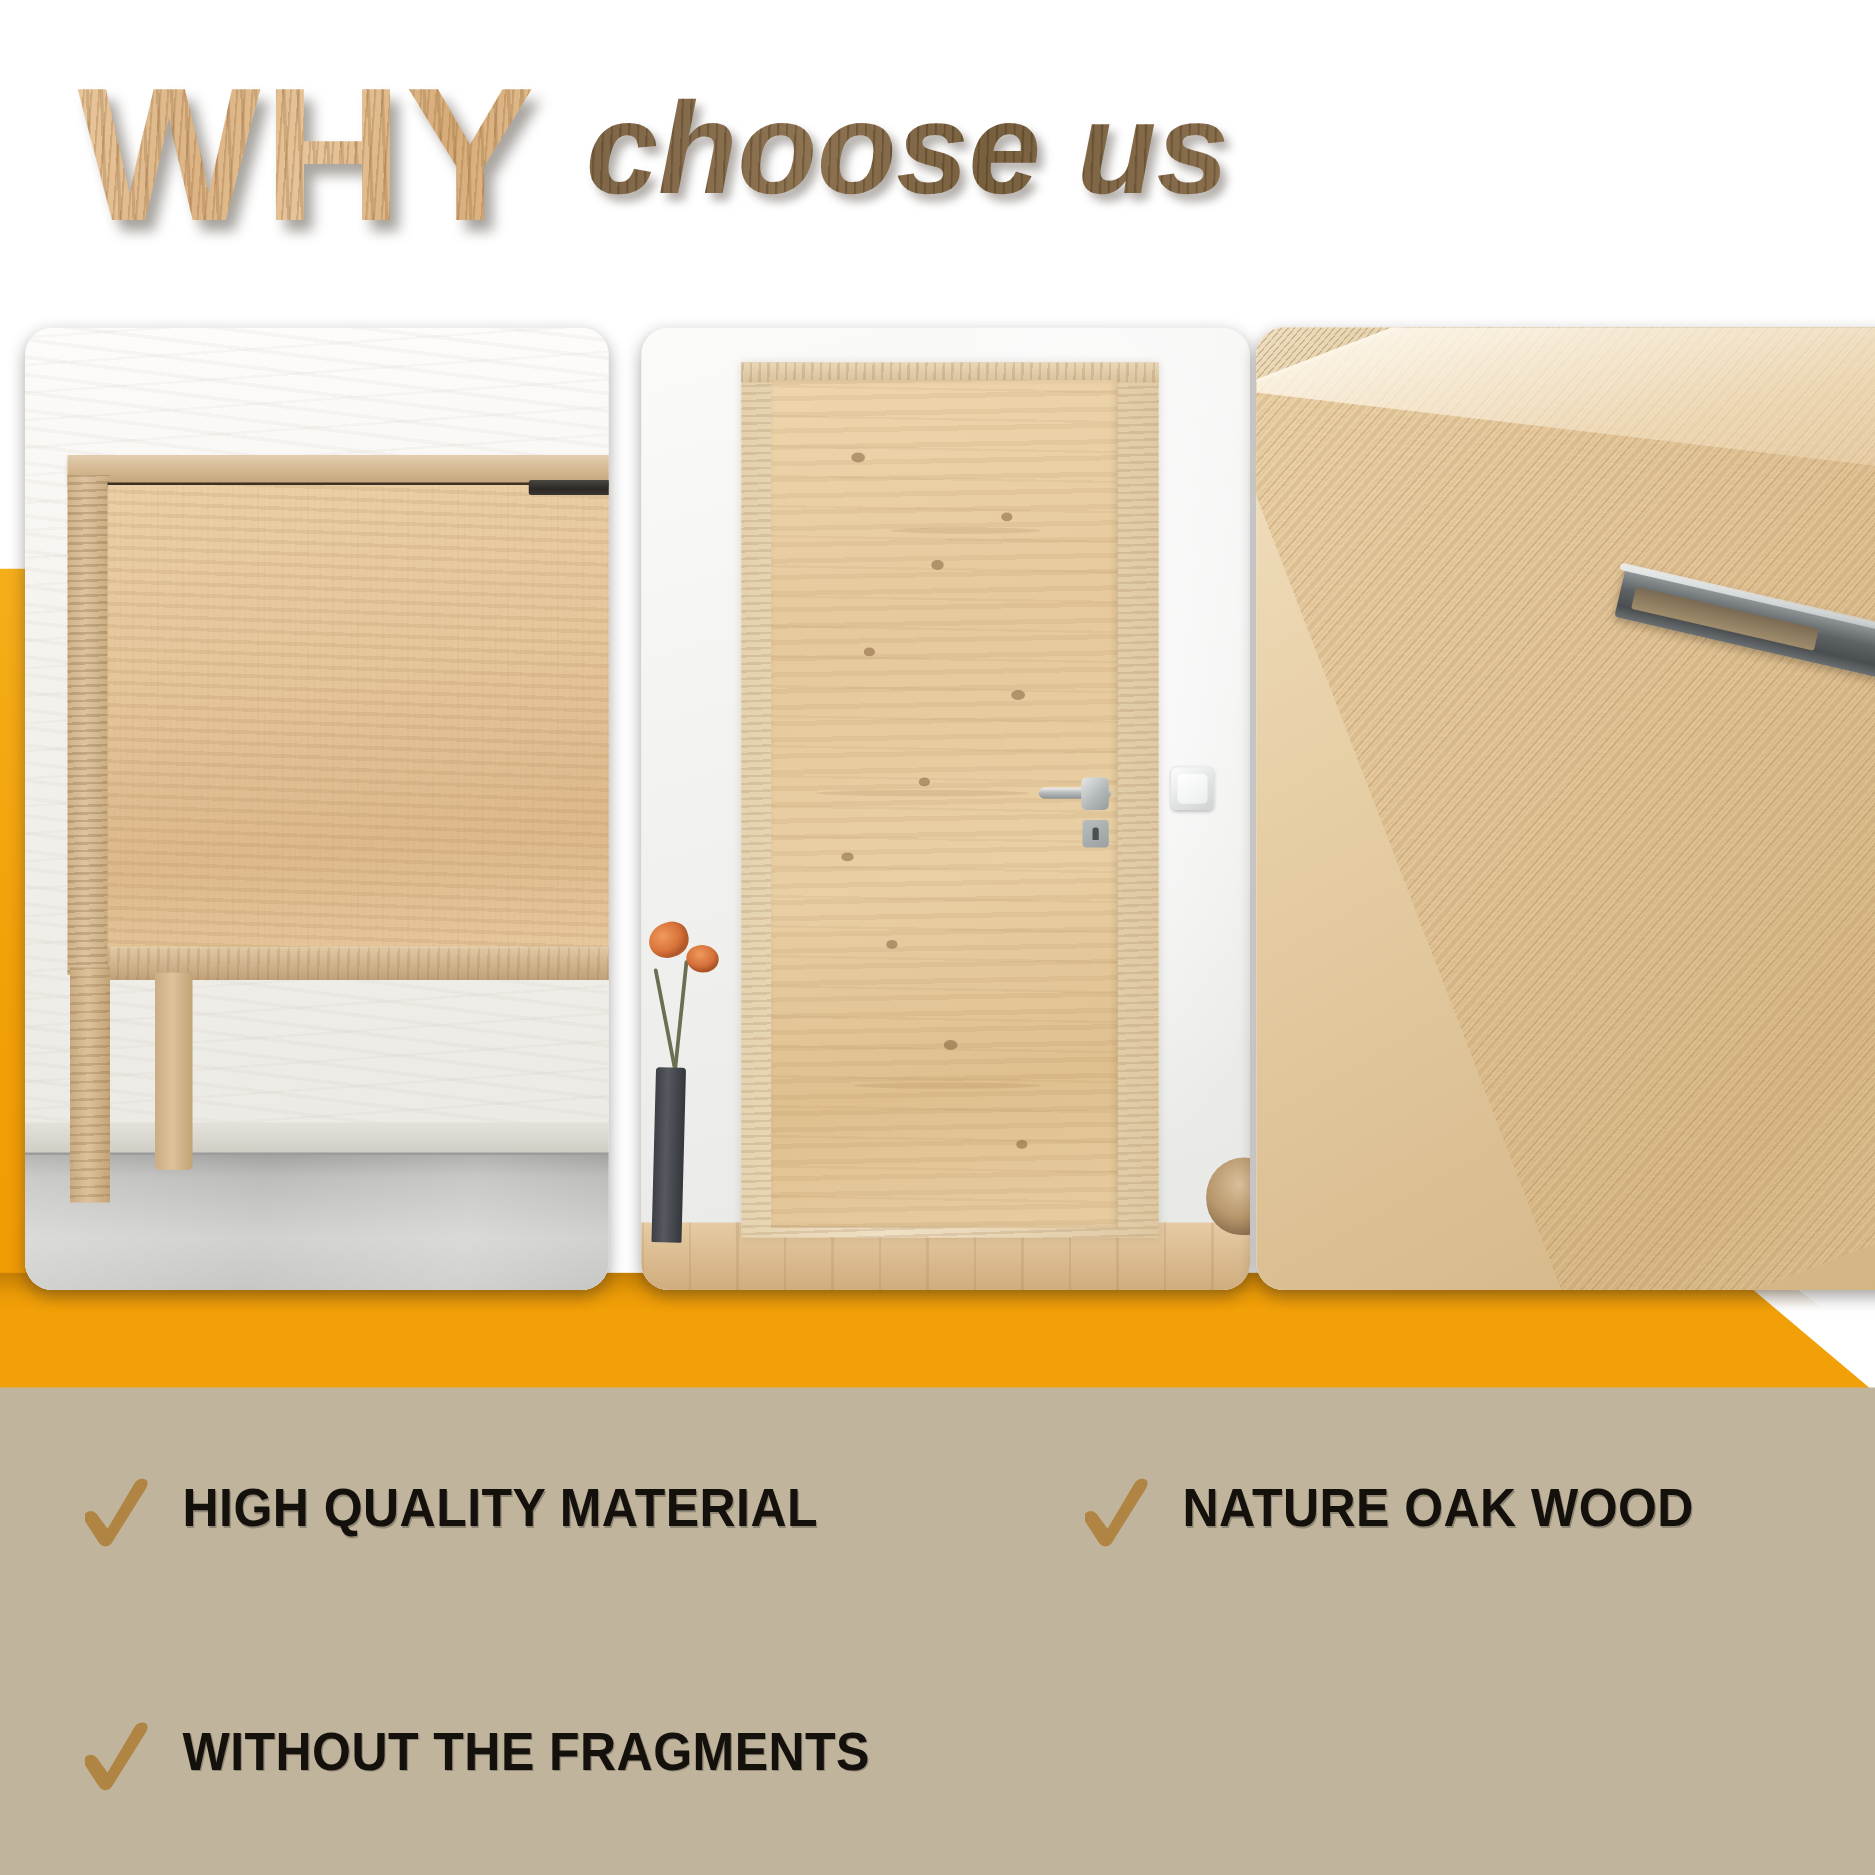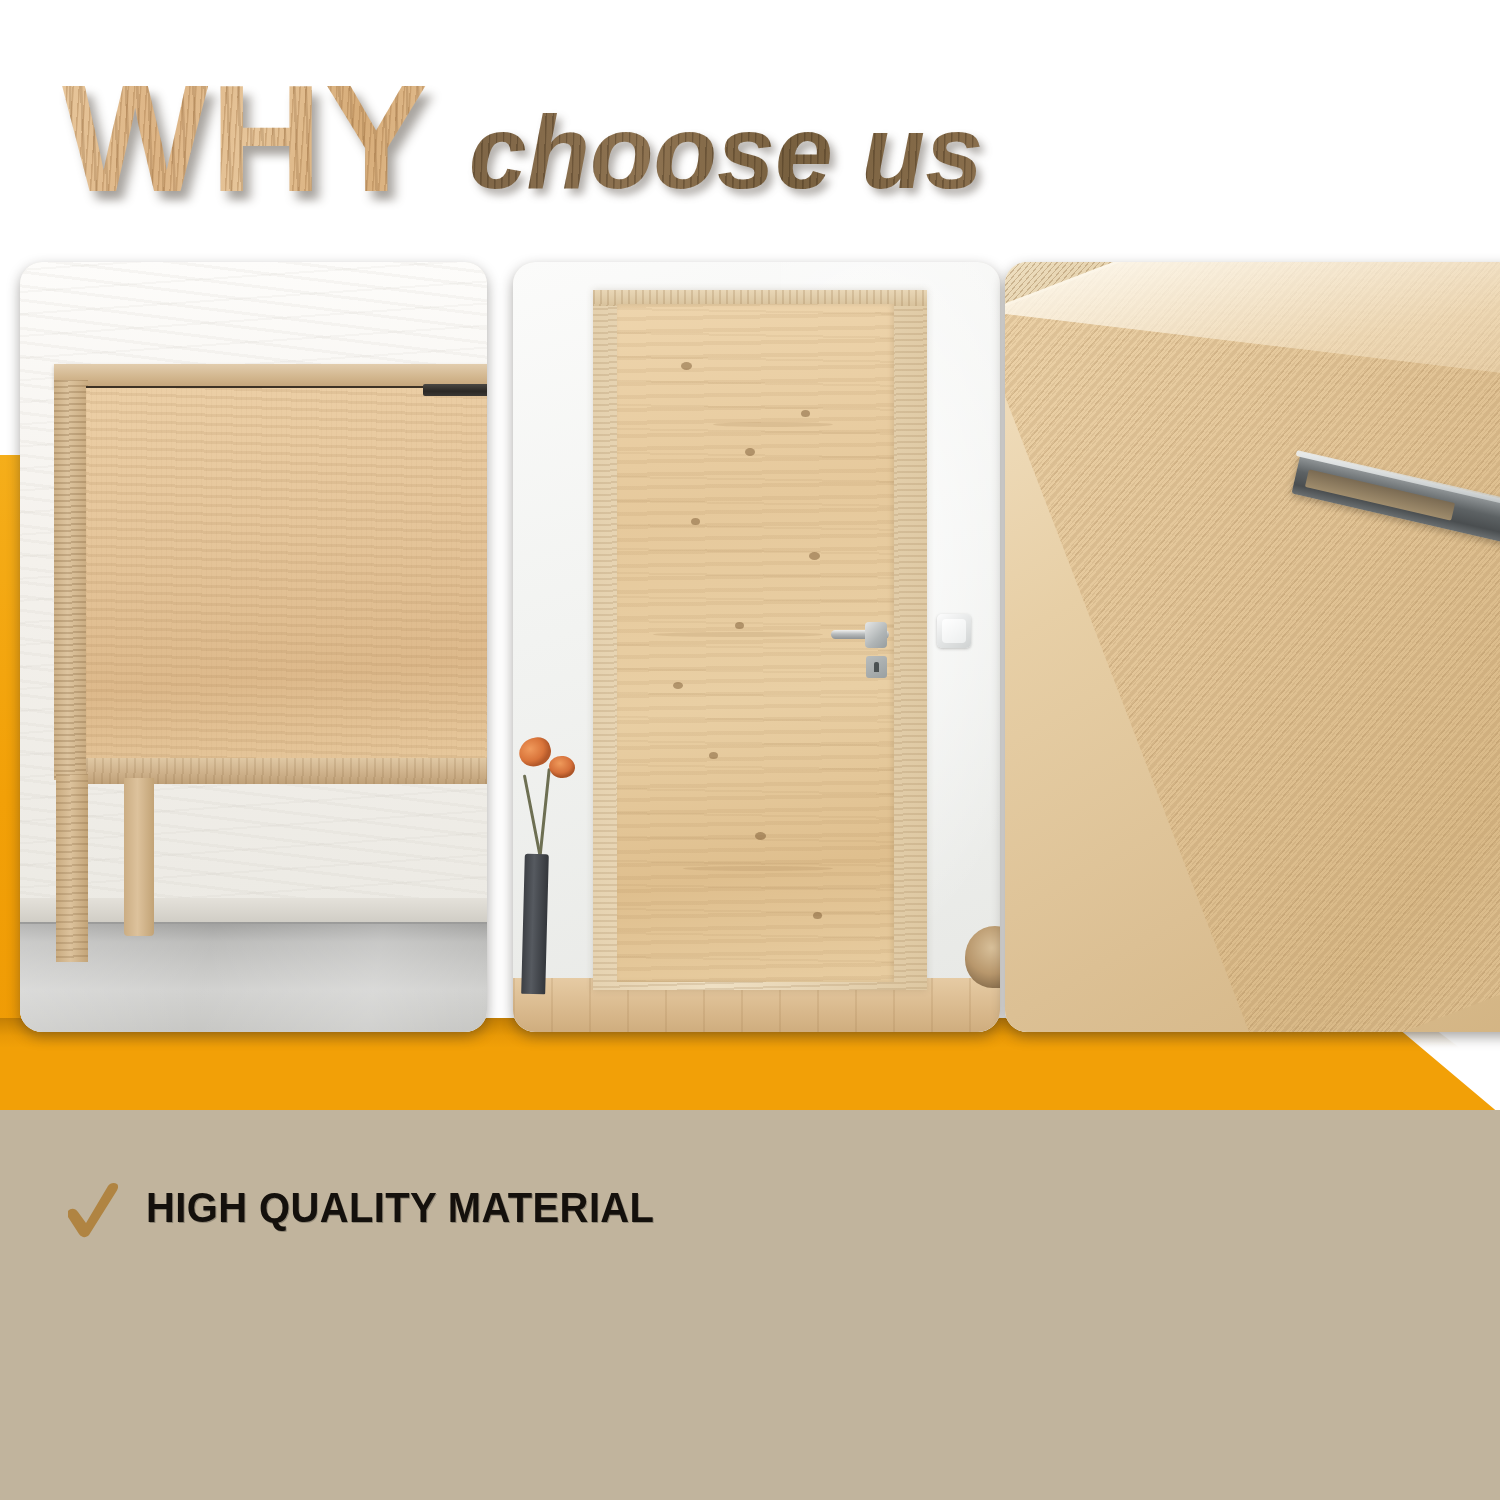--- a/index.html
+++ b/index.html
@@ -22,21 +22,21 @@
   }
 
   
   .headline {
     position: absolute;
     left: 62px;
     top: 34px;
     width: 1300px;
     height: 180px;
     display: flex;
-    align-items: flex-end;
+    align-items: center;
     gap: 46px;
   }
   .word-why {
     position: relative;
     font-size: 152px;
     font-weight: bold;
     letter-spacing: 2px;
     line-height: 1;
     -webkit-text-fill-color: transparent;
     background-image:
@@ -469,19 +469,31 @@
   <div class="features">
     <div class="feat-grid">
 
       <div class="feat">
         <svg class="check-icon" viewBox="0 0 62 62">
           <path d="M6 34 C9 31 13 31 16 35 L24 46 L46 9 C48 6 52 5 55 7 C57 9 56 12 54 15 L27 58 C24 61 20 61 17 57 L6 40 Z" fill="#b08442"></path>
         </svg>
         <span class="feat-label">HIGH QUALITY MATERIAL</span>
       </div>
 
-
+      <div class="feat col2">
+        <svg class="check-icon" viewBox="0 0 62 62">
+          <path d="M6 34 C9 31 13 31 16 35 L24 46 L46 9 C48 6 52 5 55 7 C57 9 56 12 54 15 L27 58 C24 61 20 61 17 57 L6 40 Z" fill="#b08442"></path>
+        </svg>
+        <span class="feat-label">NATURE OAK WOOD</span>
+      </div>
+
+      <div class="feat">
+        <svg class="check-icon" viewBox="0 0 62 62">
+          <path d="M6 34 C9 31 13 31 16 35 L24 46 L46 9 C48 6 52 5 55 7 C57 9 56 12 54 15 L27 58 C24 61 20 61 17 57 L6 40 Z" fill="#b08442"></path>
+        </svg>
+        <span class="feat-label">WITHOUT THE FRAGMENTS</span>
+      </div>
 
 
     </div>
   </div>
 
 </div>
 
 </body></html>

